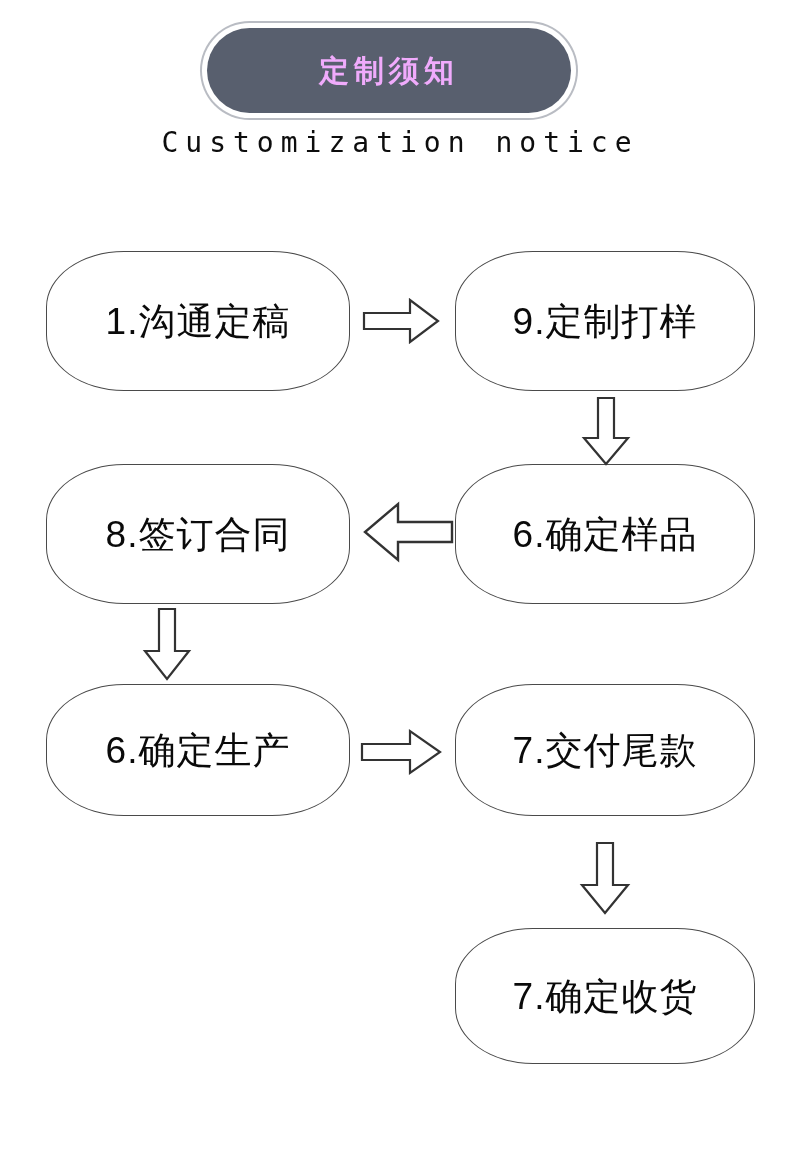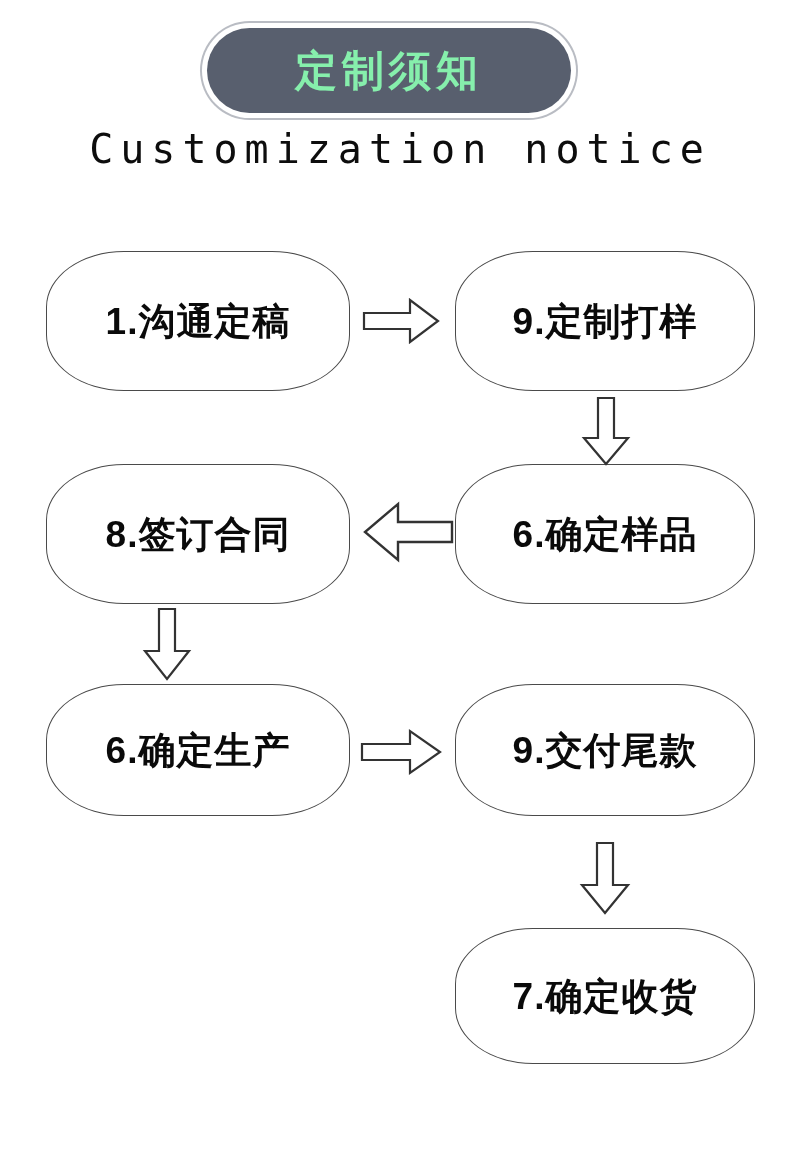--- a/index.html
+++ b/index.html
@@ -30,55 +30,55 @@
     width: 364px;
     height: 85px;
     background: #585f6e;
     border-radius: 44px;
     box-shadow: 0 0 0 5px #ffffff, 0 0 0 7px #b9bcc3;
     display: flex;
     align-items: center;
     justify-content: center;
   }
   #title-badge-text {
-    color: #86efac;
-    font-size: 42px;
+    color: #f0abfc;
+    font-size: 30px;
     font-weight: 700;
     letter-spacing: 5px;
     line-height: 1;
     font-family: "Liberation Sans", "DejaVu Sans", sans-serif;
   }
   #subtitle {
     position: absolute;
     left: 0;
     top: 126px;
     width: 800px;
     text-align: center;
     font-family: "DejaVu Sans Mono", "Liberation Mono", monospace;
-    font-size: 40px;
+    font-size: 28px;
     font-weight: 400;
     letter-spacing: 7px;
     color: #0d0d0d;
     white-space: pre;
   }
 
   
   .flow-box {
     position: absolute;
     background: #ffffff;
     border: 1.6px solid #4a4a4a;
     border-radius: 78px / 56px;
     display: flex;
     align-items: center;
     justify-content: center;
     box-sizing: border-box;
   }
   .flow-box-label {
     font-size: 37px;
-    font-weight: 700;
+    font-weight: 400;
     color: #0a0a0a;
     letter-spacing: 1px;
     line-height: 1;
     white-space: nowrap;
     font-family: "Liberation Sans", "DejaVu Sans", sans-serif;
   }
 
   
   .col-left  { left: 46px;  width: 304px; }
   .col-right { left: 455px; width: 300px; }
@@ -119,21 +119,21 @@
 
 <div class="flow-box col-left row-2">
   <span class="flow-box-label">8.签订合同</span>
 </div>
 
 <div class="flow-box col-left row-3">
   <span class="flow-box-label">6.确定生产</span>
 </div>
 
 <div class="flow-box col-right row-3">
-  <span class="flow-box-label">9.交付尾款</span>
+  <span class="flow-box-label">7.交付尾款</span>
 </div>
 
 <div class="flow-box col-right row-4">
   <span class="flow-box-label">7.确定收货</span>
 </div>
 
 <div class="arrow" style="left:362px; top:296px;">
   <svg width="78" height="50" viewBox="0 0 78 50">
     <path d="M2 17 L48 17 L48 4 L76 25 L48 46 L48 33 L2 33 Z" fill="#ffffff" stroke="#333333" stroke-width="2.2" stroke-linejoin="miter"></path>
   </svg>

